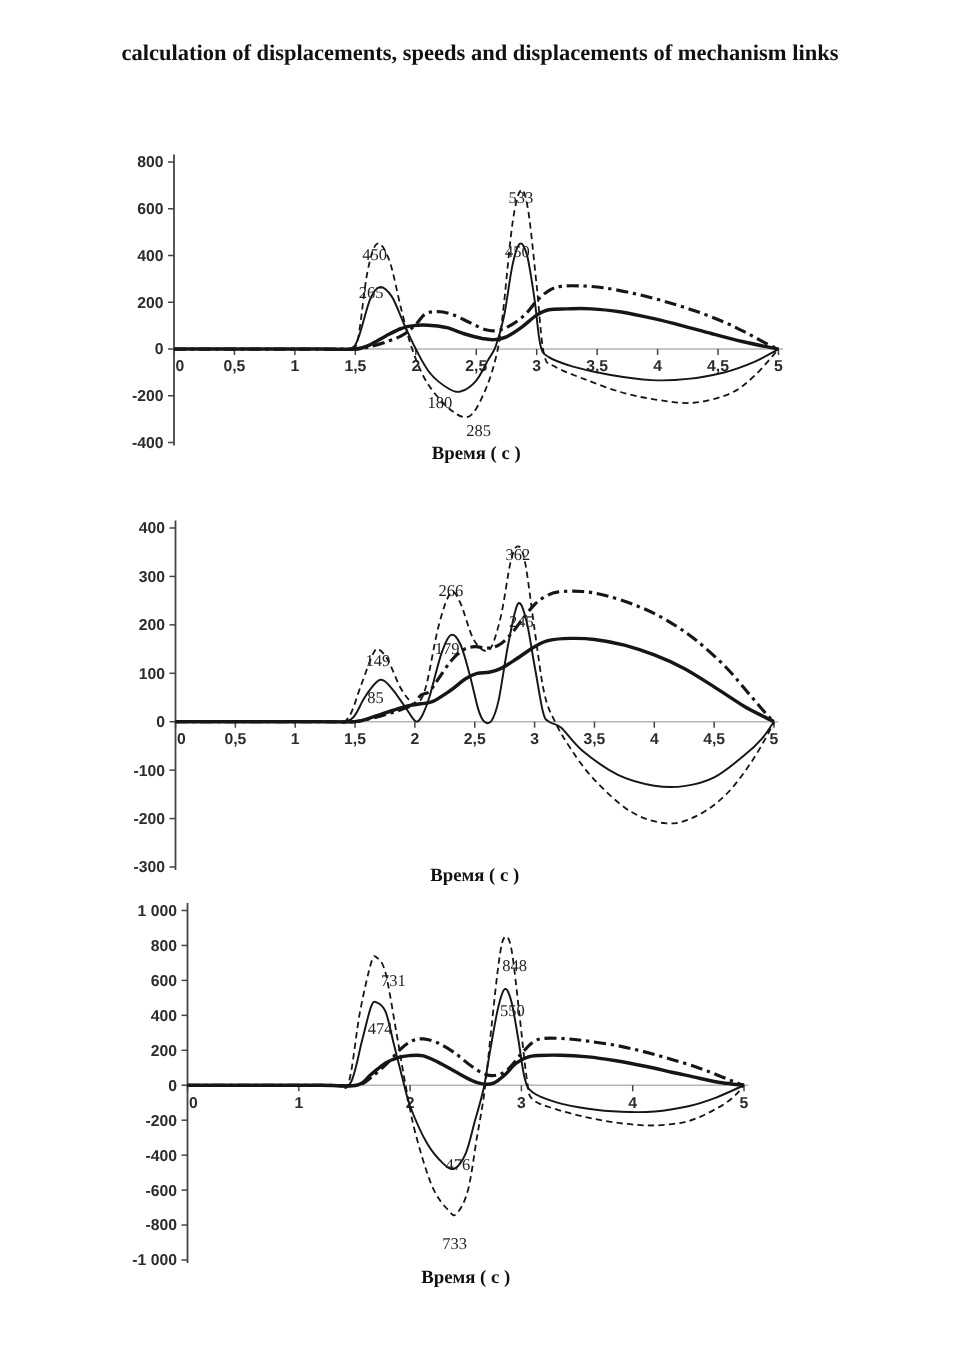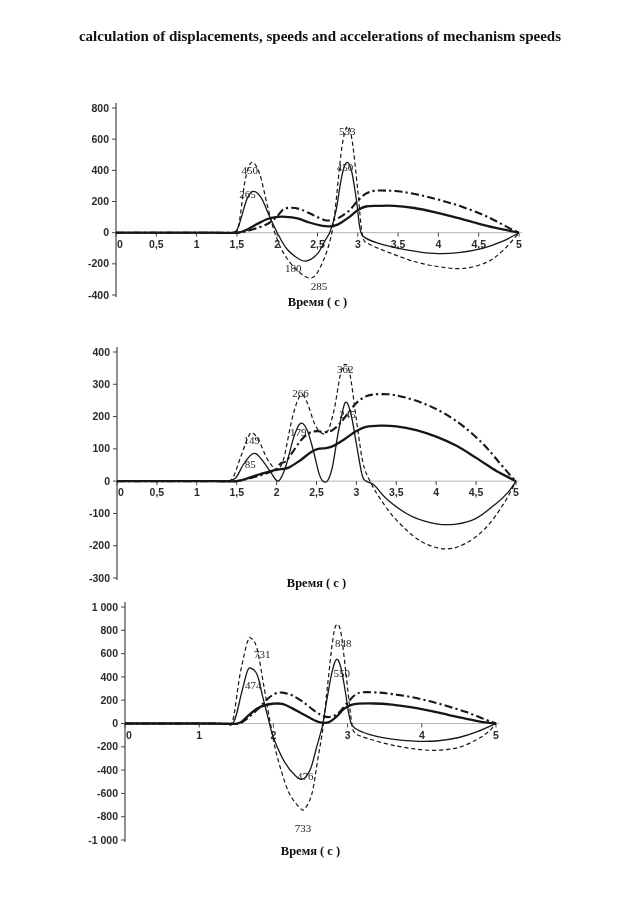--- a/index.html
+++ b/index.html
@@ -10,21 +10,21 @@
   .chart-box{position:absolute;left:0;width:624px;}
   svg{display:block;}
   .ytick,.xtick{font-family:"Liberation Sans",sans-serif;font-size:10.5px;font-weight:700;fill:#2b2b2b;}
   .plabel{font-family:"Liberation Serif",serif;font-size:11px;font-weight:400;fill:#1f1f1f;}
   .atitle{font-family:"Liberation Serif",serif;font-size:12.5px;font-weight:700;fill:#101010;}
 </style>
 </head>
 <body>
 
 <div class="page">
-  <h1 class="doc-title">calculation of displacements, speeds and accelerations of mechanism speeds</h1>
+  <h1 class="doc-title">calculation of displacements, speeds and displacements of mechanism links</h1>
   <div id="charts">
       <div class="chart-box" style="top: 95px; height: 240px;">
         <svg width="640" height="240" viewBox="0 0 640 240">
           <line x1="116" y1="137.66666666666666" x2="522" y2="137.66666666666666" stroke="#b5b5b5" stroke-width="1"></line>
           <line x1="116" y1="8" x2="116" y2="202" stroke="#454545" stroke-width="1.2"></line>
           <line x1="112" y1="13" x2="116" y2="13" stroke="#454545" stroke-width="1"></line>
           <text x="109" y="16.6" text-anchor="end" class="ytick">800</text>
           <line x1="112" y1="44.166666666666664" x2="116" y2="44.166666666666664" stroke="#454545" stroke-width="1"></line>
           <text x="109" y="47.766666666666666" text-anchor="end" class="ytick">600</text>
           <line x1="112" y1="75.33333333333333" x2="116" y2="75.33333333333333" stroke="#454545" stroke-width="1"></line>

